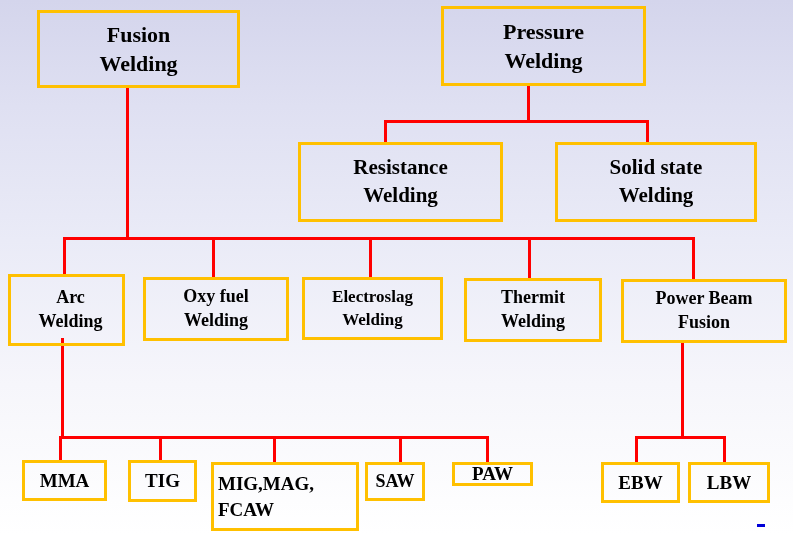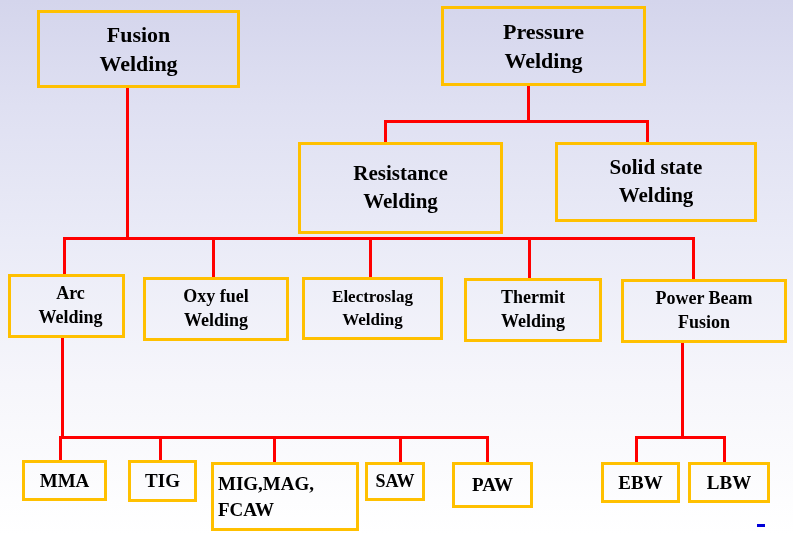--- a/index.html
+++ b/index.html
@@ -64,41 +64,41 @@
   <div class="vline" style="left:681px; top:343px; height:96px;"></div>
   <div class="hline" style="left:635px; top:436px; width:91px;"></div>
   <div class="vline" style="left:635px; top:436px; height:27px;"></div>
   <div class="vline" style="left:723px; top:436px; height:27px;"></div>
 
   <div class="node" style="left:37px;  top:10px;  width:203px; height:78px; font-size:22px;">Fusion
 Welding</div>
   <div class="node" style="left:441px; top:6px;   width:205px; height:80px; font-size:22px;">Pressure
 Welding</div>
 
-  <div class="node" style="left:298px; top:142px; width:205px; height:92px; font-size:21px;">Resistance
+  <div class="node" style="left:298px; top:142px; width:205px; height:80px; font-size:21px;">Resistance
 Welding</div>
   <div class="node" style="left:555px; top:142px; width:202px; height:80px; font-size:21px;">Solid state
 Welding</div>
 
-  <div class="node" style="left:8px;   top:274px; width:117px; height:64px; font-size:18px;padding-left:8px;">Arc
+  <div class="node" style="left:8px;   top:274px; width:117px; height:72px; font-size:18px;padding-left:8px;">Arc
 Welding</div>
   <div class="node" style="left:143px; top:277px; width:146px; height:64px; font-size:18px;">Oxy fuel
 Welding</div>
   <div class="node" style="left:302px; top:277px; width:141px; height:63px; font-size:17px;">Electroslag
 Welding</div>
   <div class="node" style="left:464px; top:278px; width:138px; height:64px; font-size:18px;">Thermit
 Welding</div>
   <div class="node" style="left:621px; top:279px; width:166px; height:64px; font-size:18px;">Power Beam
 Fusion</div>
 
   <div class="node" style="left:22px;  top:460px; width:85px; height:41px; font-size:19px;">MMA</div>
   <div class="node" style="left:128px; top:460px; width:69px; height:42px; font-size:19px;">TIG</div>
   <div class="node left-text" style="left:211px; top:462px; width:148px; height:69px; font-size:19px;">MIG,MAG,
 FCAW</div>
   <div class="node" style="left:365px; top:462px; width:60px; height:39px; font-size:18px;">SAW</div>
-  <div class="node" style="left:452px; top:462px; width:81px; height:46px; font-size:19px;">PAW</div>
+  <div class="node" style="left:452px; top:462px; width:81px; height:24px; font-size:19px;">PAW</div>
 
   <div class="node" style="left:688px; top:462px; width:82px; height:41px; font-size:19px;">LBW</div>
   <div class="node" style="left:601px; top:462px; width:79px; height:41px; font-size:19px;">EBW</div>
 
   <div class="corner-dash" style="left:757px; top:524px; width:8px; height:3px;"></div>
 
 </div>
 
 </body></html>

